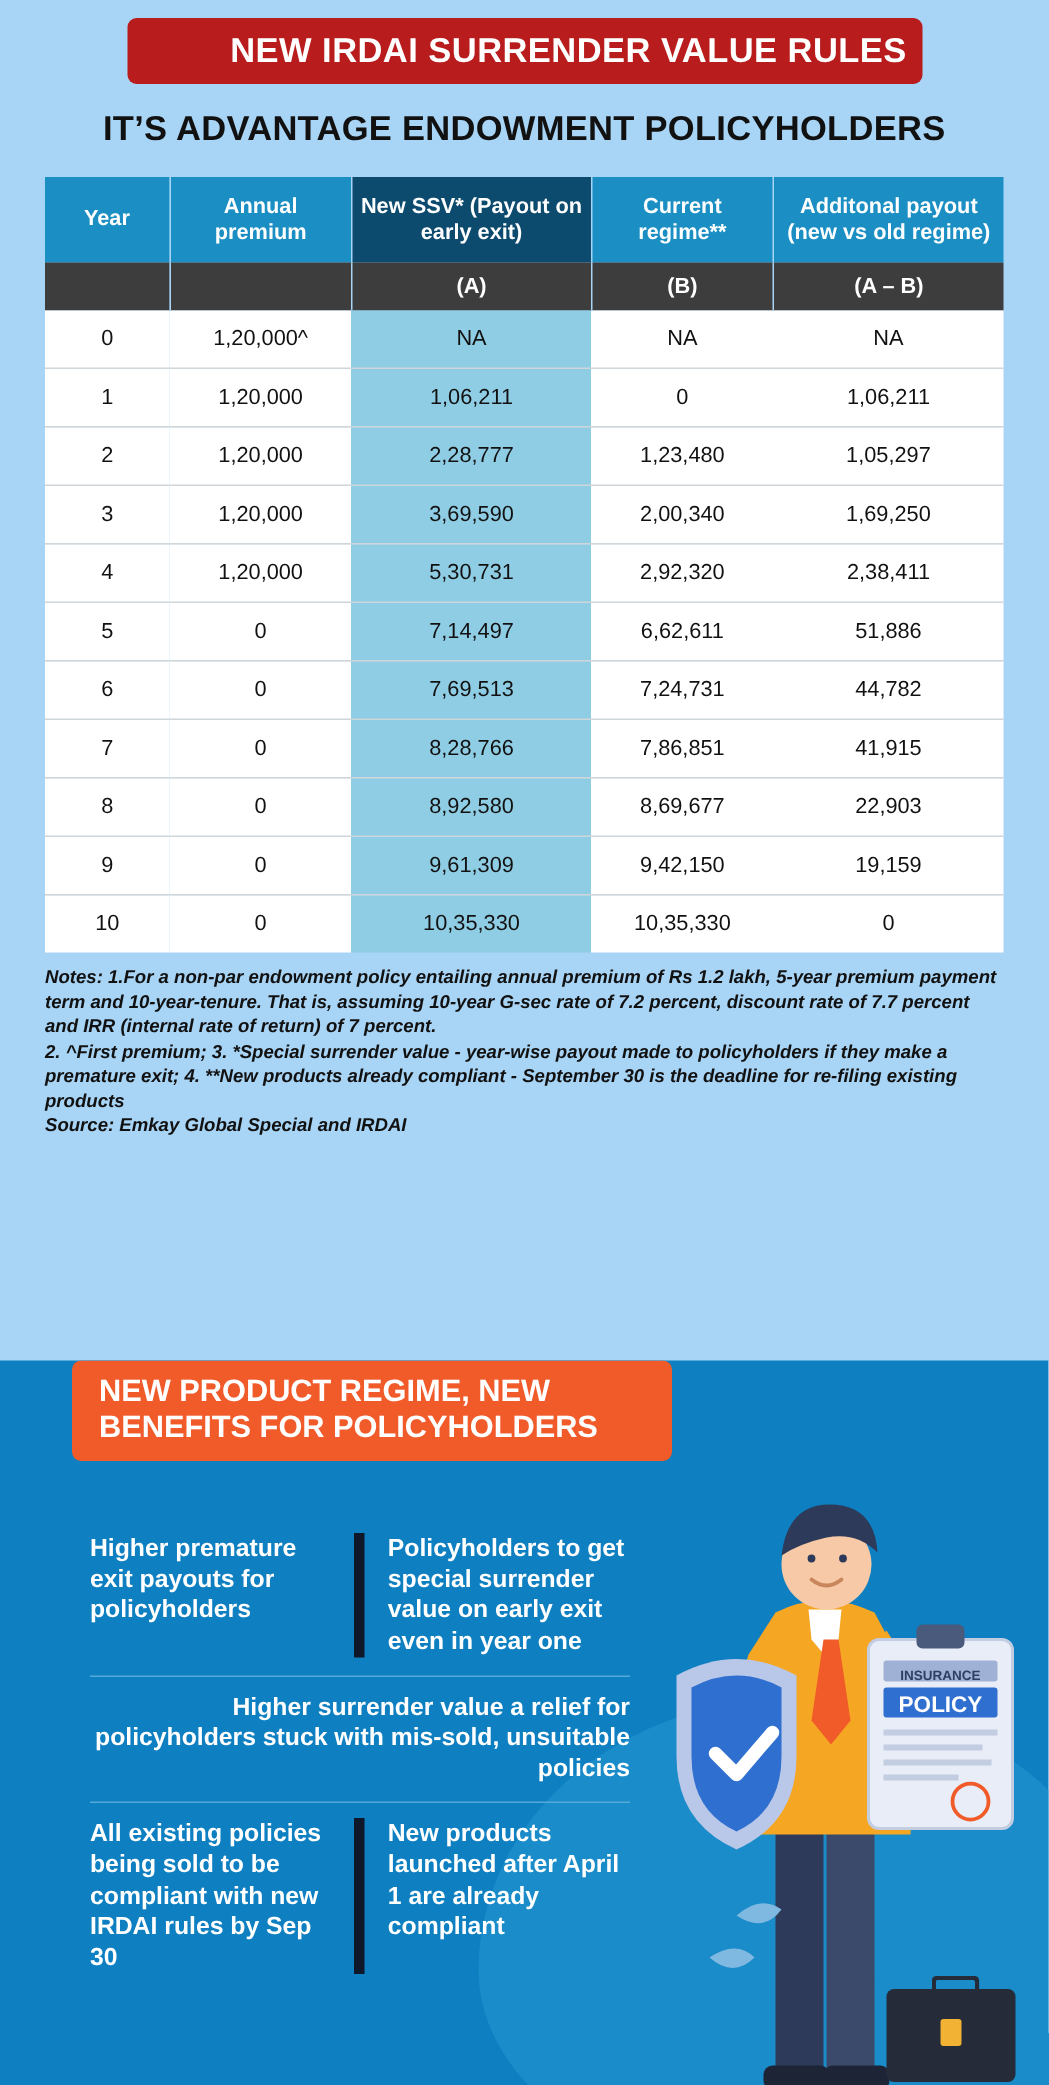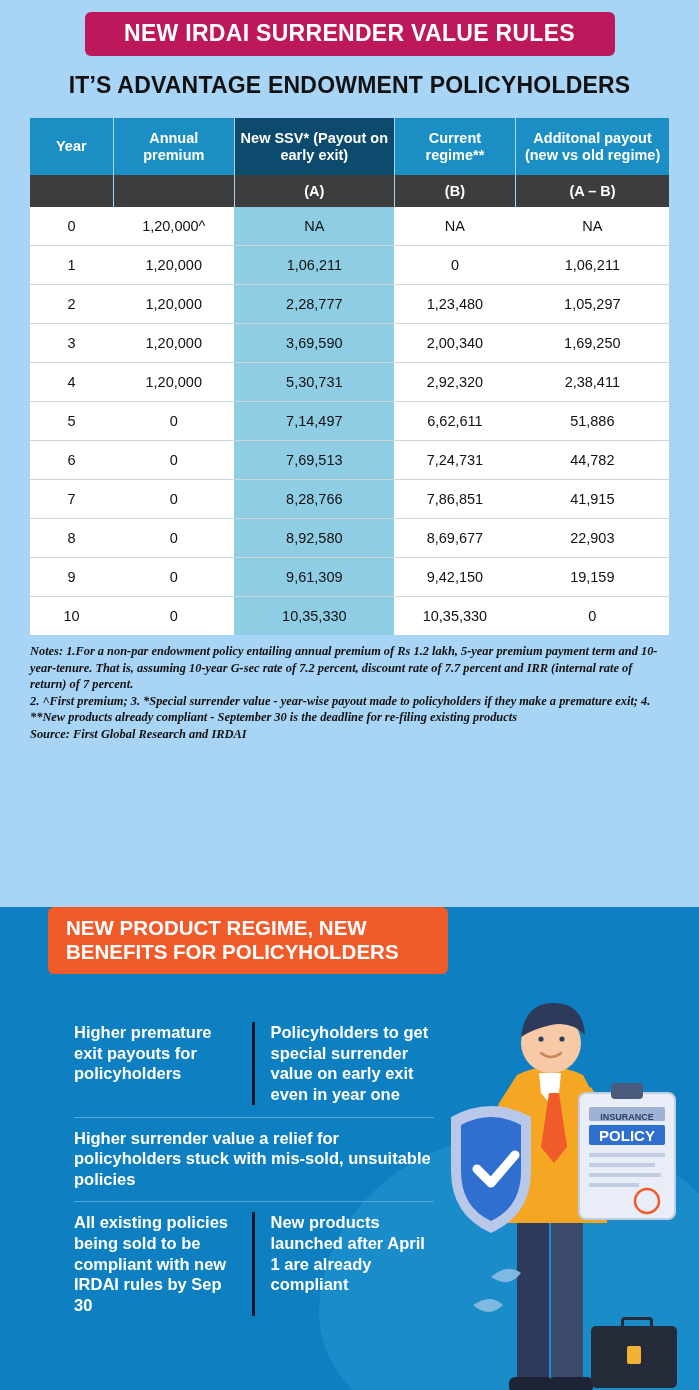--- a/index.html
+++ b/index.html
@@ -13,23 +13,23 @@
   .infographic {
     position: relative;
     width: 699px;
     height: 1390px;
     background: #a8d4f5;
   }
   
   .top-banner {
     margin: 12px auto 0;
     width: 530px;
-    background: #be185d;
+    background: #b91c1c;
     border-radius: 6px;
-    text-align: center;
+    text-align: right;
     padding: 9px 10px 10px;
   }
   .top-banner-text {
     color: #ffffff;
     font-size: 23px;
     font-weight: bold;
     letter-spacing: 0.3px;
     line-height: 1.1;
   }
   .headline {
@@ -93,21 +93,20 @@
   .col-cur  { width: 19%; }
   .col-add  { width: 24%; }
   
   .notes {
     margin: 8px 30px 0;
     font-size: 12.4px;
     font-style: italic;
     font-weight: bold;
     color: #111111;
     line-height: 1.33;
-    font-family: Liberation Serif, serif;
   }
   .notes p { margin-bottom: 0px; }
   
   .bottom {
     position: absolute;
     left: 0;
     bottom: 0;
     width: 699px;
     height: 495px;
     background: #0e7fc1;
@@ -132,44 +131,44 @@
     max-width: 400px;
   }
   .bottom-banner-text {
     color: #ffffff;
     font-size: 20.5px;
     font-weight: bold;
     line-height: 1.18;
   }
   .benefits {
     position: absolute;
-    left: 74px;
+    left: 60px;
     top: 105px;
     width: 360px;
     color: #ffffff;
   }
   .brow {
     display: flex;
     border-bottom: 1px solid #55a9d8;
     padding: 10px 0 12px;
   }
   .brow:last-child { border-bottom: none; }
   .bcell {
     font-size: 16.5px;
     font-weight: bold;
     line-height: 1.25;
     padding-right: 14px;
     flex: 1;
   }
   .bcell + .bcell {
-    border-left: 3px solid #0f172a;
+    border-left: 7px solid #0f172a;
     padding-left: 16px;
     padding-right: 0;
   }
-  .bcell.full { flex: 1 1 100%; padding-right: 0; }
+  .bcell.full { flex: 1 1 100%; padding-right: 0; text-align: right; }
   
   .illus {
     position: absolute;
     right: 0;
     top: 18px;
     width: 300px;
     height: 470px;
   }
   .briefcase {
     position: absolute;
@@ -316,21 +315,21 @@
           <td>10,35,330</td>
           <td>0</td>
         </tr>
       </tbody>
     </table>
   </div>
 
   <div class="notes">
     <p>Notes: 1.For a non-par endowment policy entailing annual premium of Rs 1.2 lakh, 5-year premium payment term and 10-year-tenure. That is, assuming 10-year G-sec rate of 7.2 percent, discount rate of 7.7 percent and IRR (internal rate of return) of 7 percent.</p>
     <p>2. ^First premium; 3. *Special surrender value - year-wise payout made to policyholders if they make a premature exit; 4. **New products already compliant - September 30 is the deadline for re-filing existing products</p>
-    <p>Source: First Global Research and IRDAI</p>
+    <p>Source: Emkay Global Special and IRDAI</p>
   </div>
 
   <div class="bottom">
     <div class="bottom-bg-shape"></div>
 
     <div class="illus">
       <svg width="300" height="470" viewBox="0 0 300 470">
 
         <path d="M10 330 q30 -40 70 -18 q20 -42 70 -22 q40 -28 75 6 q45 -6 55 38 q10 50 -40 62 l-190 4 q-55 -12 -40 -70 z" fill="#1a8cc9"></path>
 

